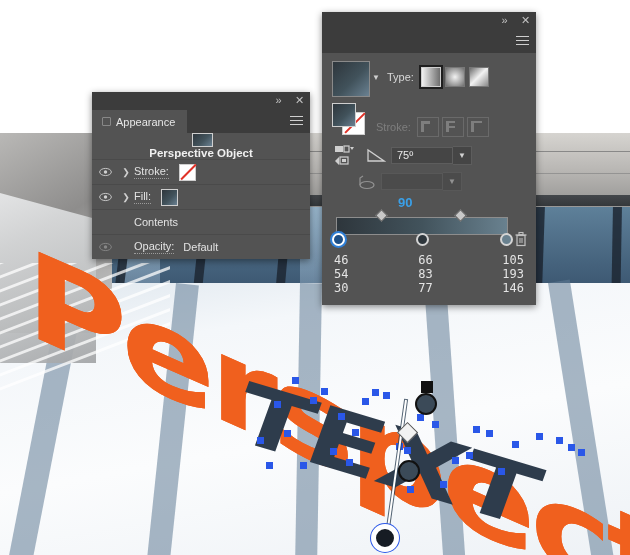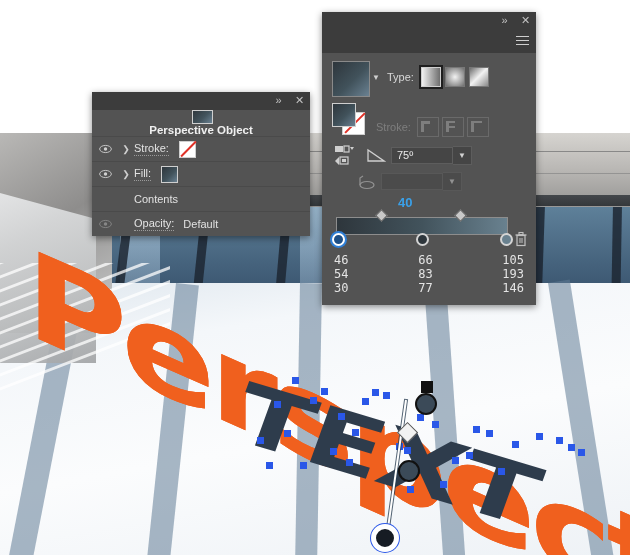--- a/index.html
+++ b/index.html
@@ -269,20 +269,31 @@
     <div class="grad-stop-bot" style="left:371px;top:524px"></div>
   </div>
 
   <div class="panel" id="appearance">
     <div class="panel-topbar">
       <div class="tb-btns">
         <div class="tb-ico">»</div>
         <div class="tb-ico">✕</div>
       </div>
     </div>
+    <div class="panel-tabrow">
+      <div class="panel-tab">
+        <span class="dot"></span>
+        <span>Appearance</span>
+      </div>
+      <div class="burger">
+          <i></i>
+          <i></i>
+          <i></i>
+        </div>
+    </div>
 
     <div class="panel-body">
 
       <div class="ap-row head">
         <div class="obj-thumb"></div>
         <span class="ap-title">Perspective Object</span>
       </div>
 
       <div class="ap-row">
         <span class="eye">
@@ -405,21 +416,21 @@
           <svg viewBox="0 0 20 16" width="20" height="16">
             <ellipse cx="11" cy="11" rx="7" ry="3.5" fill="none" stroke="#cfcfcf" stroke-width="1.2"></ellipse>
             <path d="M4 11 L4 4 L7 2" fill="none" stroke="#cfcfcf" stroke-width="1.2"></path>
           </svg>
         </span>
         <span class="field aspect"></span>
         <span class="fcaret">▼</span>
       </div>
 
       <div class="sliderwrap">
-        <div class="mid-label">40</div>
+        <div class="mid-label">90</div>
         <div class="gbar"></div>
         <div class="gmid" style="left:45px"></div>
         <div class="gmid" style="left:124px"></div>
         <div class="gstop sel" style="left:0px"></div>
         <div class="gstop" style="left:84px;background:#2e363c"></div>
         <div class="gstop" style="left:168px;background:#69818f"></div>
         <div class="trash">
           <svg viewBox="0 0 14 16" width="14" height="16">
             <rect x="3" y="4.5" width="8" height="10" fill="none" stroke="#d4d4d4" stroke-width="1.2"></rect>
             <line x1="1.5" y1="4" x2="12.5" y2="4" stroke="#d4d4d4" stroke-width="1.3"></line>

